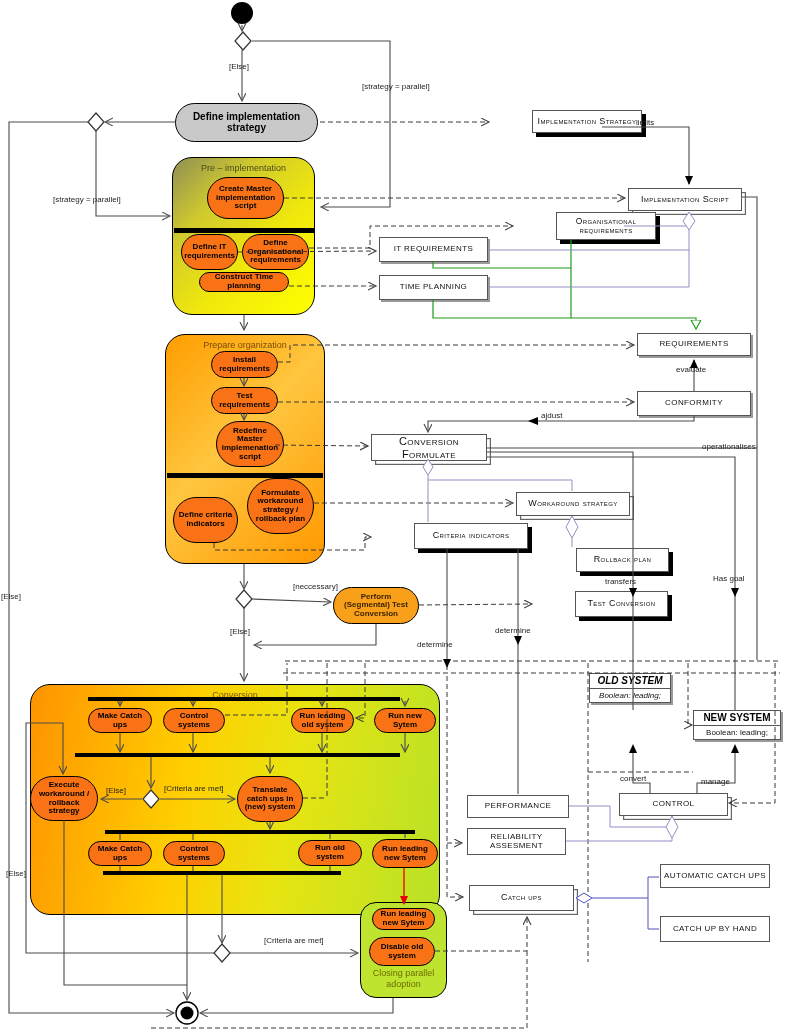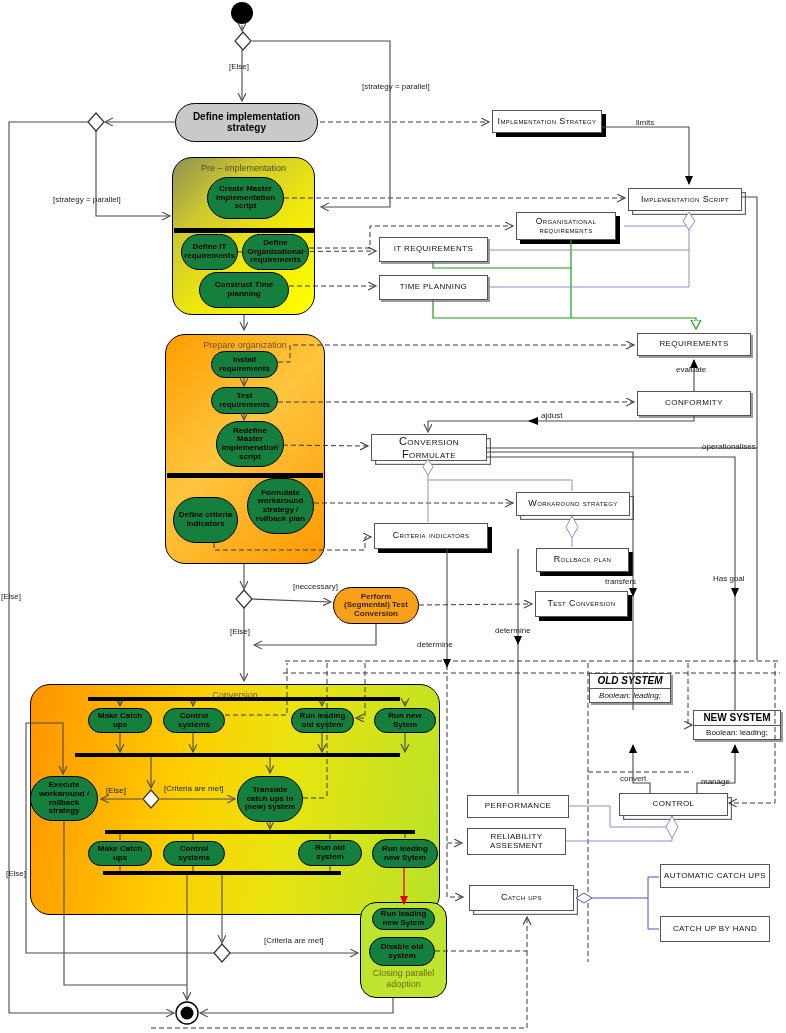--- a/index.html
+++ b/index.html
@@ -1,20 +1,20 @@
 <!DOCTYPE html>
 <html><head>
 <meta charset="utf-8">
 <style>
   * { margin:0; padding:0; box-sizing:border-box; }
   body { font-family:"Liberation Sans", sans-serif; background:#fff; }
   #canvas { position:relative; width:786px; height:1033px; background:#fff; overflow:hidden; }
 
   .oval {
-    position:absolute; background:#15803d; border:1.4px solid #000; border-radius:40px;
+    position:absolute; background:#f97316; border:1.4px solid #000; border-radius:40px;
     display:flex; align-items:center; justify-content:center; text-align:center;
     font-weight:bold; font-size:8px; line-height:1.08; padding:1px 3px; color:#000;
   }
   .oval.big { font-size:10px; border-radius:22px; }
   .gray { background:#c9c9c9; }
   .orange-node { background:#f9a01b; color:#3c2300; }
 
   .container {
     position:absolute; border:1.6px solid #000; border-radius:20px;
   }
@@ -23,21 +23,21 @@
     font-size:9px; font-weight:normal;
   }
   .ctitle.bottom { top:auto; bottom:8px; line-height:1.15; }
 
   .artifact {
     position:absolute; background:#fff; border:1.2px solid #555;
     display:flex; align-items:center; justify-content:center; text-align:center;
     font-size:8px; letter-spacing:.4px; color:#111; padding:1px 2px; line-height:1.1;
   }
   .sc { font-variant:small-caps; font-size:9px; }
-  .shadow  { box-shadow:4px 4px 0 #000; }
+  .shadow  { box-shadow:4px 4px 0 #000;margin-left:40px; }
   .gshadow { box-shadow:2px 2px 0 #9a9a9a; }
   .stacked { box-shadow:4px 4px 0 -1.2px #fff, 4px 4px 0 0 #666; }
 
   .classbox { position:absolute; background:#fff; border:1.2px solid #555; display:flex; flex-direction:column; }
   .classbox .title { font-weight:bold; font-size:10px; text-align:center; border-bottom:1.1px solid #555; line-height:14px; }
   .classbox .attr  { font-size:8px; text-align:center; line-height:13px; color:#111; }
 
   .lbl { position:absolute; font-size:8px; color:#1d1d1d; white-space:nowrap; }
 
   #wires { position:absolute; left:0; top:0; pointer-events:none; }
@@ -67,21 +67,21 @@
 
   <div class="container" style="left:360px;top:902px;width:87px;height:96px;background:#bfe42f;border-radius:16px;">
     <div class="ctitle bottom" style="color:#6d6d00;padding:0 6px;">Closing parallel adoption</div>
   </div>
 
   <div class="oval big gray" style="left:175px;top:103px;width:143px;height:39px;">Define implementation strategy</div>
 
   <div class="oval" style="left:207px;top:177px;width:77px;height:42px;">Create Master implementation script</div>
   <div class="oval" style="left:181px;top:234px;width:57px;height:36px;">Define IT requirements</div>
   <div class="oval" style="left:242px;top:234px;width:67px;height:36px;">Define Organisational requirements</div>
-  <div class="oval" style="left:199px;top:272px;width:90px;height:36px;">Construct Time planning</div>
+  <div class="oval" style="left:199px;top:272px;width:90px;height:20px;">Construct Time planning</div>
 
   <div class="oval" style="left:211px;top:351px;width:67px;height:27px;">Install requirements</div>
   <div class="oval" style="left:211px;top:387px;width:67px;height:27px;">Test requirements</div>
   <div class="oval" style="left:216px;top:421px;width:68px;height:46px;">Redefine Master implemenation script</div>
   <div class="oval" style="left:173px;top:497px;width:65px;height:46px;">Define criteria indicators</div>
   <div class="oval" style="left:247px;top:478px;width:67px;height:56px;">Formulate workaround strategy / rollback plan</div>
 
   <div class="oval orange-node" style="left:333px;top:587px;width:86px;height:37px;">Perform (Segmental) Test Conversion</div>
 
   <div class="oval" style="left:88px;top:708px;width:64px;height:25px;">Make Catch ups</div>

